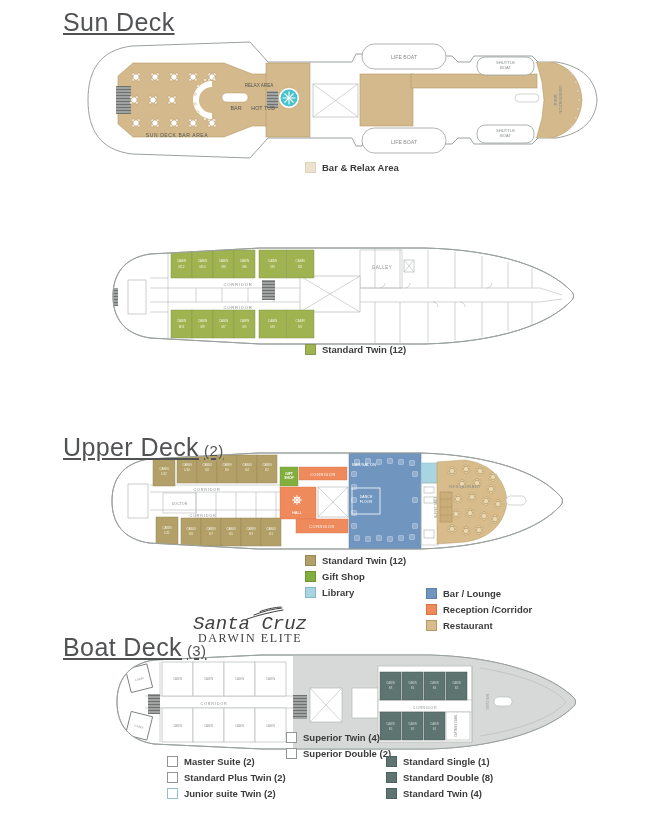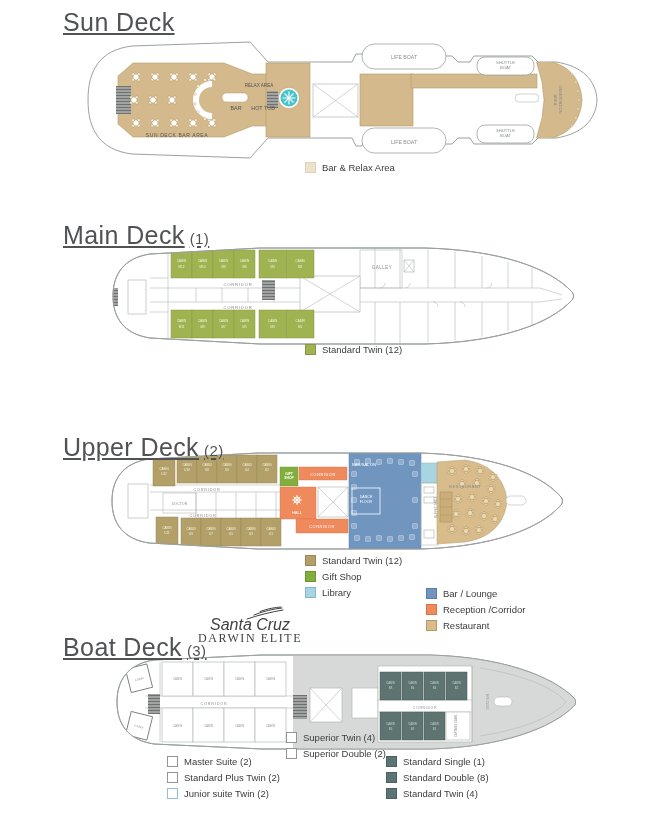--- a/index.html
+++ b/index.html
@@ -1,21 +1,21 @@
 <!DOCTYPE html>
 <html style="--deck-tan: #d3b98c; --tan-border: #b59a67; --hot-tub: #47c3cd; --green: #9fb351; --green-border: #87984a; --upper-tan: #b3a069; --upper-tan-border: #99875a; --gift-green: #82ae3e; --orange: #ef8a5d; --blue: #7095bf; --blue-border: #5d7fa6; --library-blue: #a9d4e2; --restaurant-tan: #d8bc8b; --dark-cabin: #5e7470; --deck-gray: #d6d9d7; --outline: #9aa19e; --inner-line: #b4bab6; --title-color: #515254; --label-color: #8a8f8c; --text-dark: #3b3b3b;"><head>
 <meta charset="utf-8">
 <style>
   html,body{margin:0;padding:0;background:#fff;}
   .page{position:relative;width:647px;height:826px;background:#fff;overflow:hidden;
         font-family:"Liberation Sans",sans-serif;}
   .deck-title{position:absolute;color:var(--title-color);font-size:25px;letter-spacing:.4px;white-space:nowrap;text-decoration:underline;}
   .deck-title .suffix{font-size:15px;margin-left:5px;}
   .legend{position:absolute;}
-  .legend-item{display:flex;gap:6px;font-size:9.5px;font-weight:normal;
+  .legend-item{display:flex;gap:6px;font-size:9.5px;font-weight:bold;
                color:var(--text-dark);margin-bottom:5px;white-space:nowrap;}
   .swatch{width:9px;height:9px;border:1px solid #999;flex:none;}
   svg.plans{position:absolute;left:0;top:0;}
   svg text{font-family:"Liberation Sans",sans-serif;fill:var(--label-color);}
   .ctr{text-anchor:middle;}
   .hull{fill:#fff;stroke:var(--outline);stroke-width:1;}
   .hullline{fill:none;stroke:var(--outline);stroke-width:1;}
   .iln{fill:none;stroke:var(--inner-line);stroke-width:.6;}
   .wbox{fill:#fff;stroke:var(--inner-line);stroke-width:.7;}
   .tan{fill:var(--deck-tan);stroke:var(--tan-border);stroke-width:.6;}
@@ -31,21 +31,21 @@
   .t4 *{fill:#fff;stroke:var(--tan-border);stroke-width:.5;}
   .tf *{fill:#ecd9b0;stroke:#ab8c5d;stroke-width:.45;}
   .ts{fill:#8fabcd;stroke:#dce6f2;stroke-width:.5;}
   .cabt{fill:#f3f2df;font-size:3px;}
   .cabdark{fill:#c9d3ce;font-size:2.8px;}
   .cabw{fill:#9aa09c;font-size:3px;}
   .wlbl{fill:#fff;}
   .dk{fill:#555;}
   .logo{position:absolute;left:192px;top:606px;width:116px;text-align:center;color:#3f4040;}
   .logo-bird{display:block;margin:0 0 -3px 54px;}
-  .logo-script{font-family:Liberation Sans, sans-serif;font-style:italic;font-size:16px;line-height:15px;}
+  .logo-script{font-family:Liberation Mono, monospace;font-style:italic;font-size:19px;line-height:15px;}
   .logo-caps{font-family:"Liberation Serif",serif;font-size:12px;letter-spacing:1.6px;line-height:13px;}
 </style>
 </head>
 <body>
 
 <div class="page">
 
 <svg class="plans" width="647" height="826" viewBox="0 0 647 826">
   <defs>
     <pattern id="st" width="4" height="3" patternUnits="userSpaceOnUse">
@@ -487,21 +487,20 @@
       </g>
 
       <text class="ctr" transform="translate(486,702) rotate(90)" font-size="3.4" letter-spacing=".6">BRIDGE</text>
       <rect x="494" y="697" width="18" height="9" rx="4.5" fill="#fff" stroke="var(--inner-line)" stroke-width=".6"></rect>
     </g>
     <path class="hullline" d="M 117,702 C 117,680 128,664 154,660 L 262,655 L 430,655 C 502,657 552,676 574,698 C 576,700 576,704 574,706 C 552,728 502,747 430,749 L 262,749 L 154,744 C 128,740 117,724 117,702 Z"></path>
   </g>
 </svg>
 
 <div class="deck-title" style="left:63px;top:8px"><span>Sun Deck</span></div>
-<div class="deck-title" style="left:63px;top:221px"><span>Main Deck</span><span class="suffix">(1)</span></div>
 <div class="deck-title" style="left:63px;top:433px"><span>Upper Deck</span><span class="suffix">(2)</span></div>
 <div class="deck-title" style="left:63px;top:633px"><span>Boat Deck</span><span class="suffix">(3)</span></div>
 
 <div class="logo">
   <svg class="logo-bird" width="38" height="14" viewBox="0 0 38 14">
     <g fill="none" stroke="#3f4040" stroke-width="1" stroke-linecap="round">
       <path d="M1,13 C13,9 25,6 37,4"></path>
       <path d="M8,9 C18,5 27,3 36,2"></path>
       <path d="M14,5.5 C22,2.5 29,1.5 35,1"></path>
     </g>

